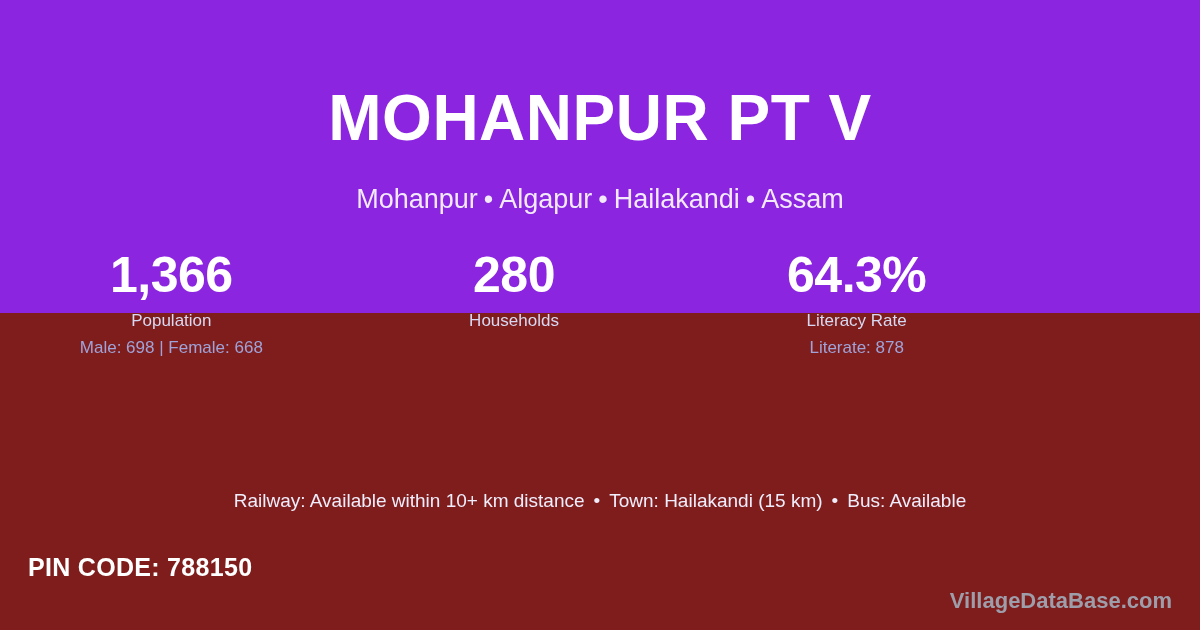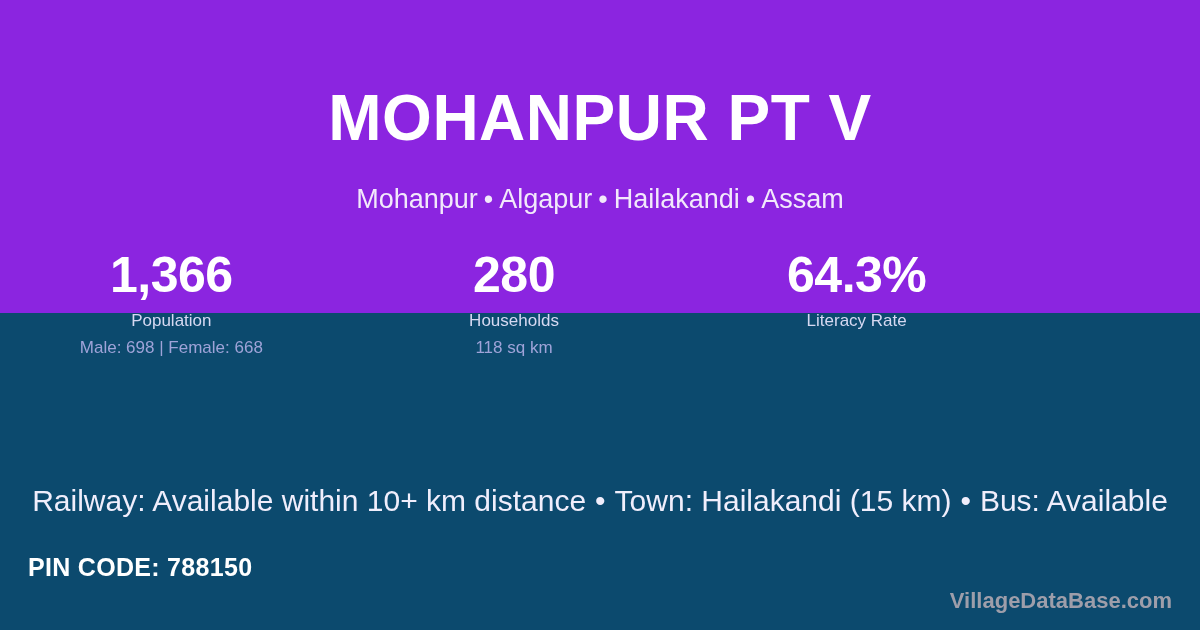--- a/index.html
+++ b/index.html
@@ -12,21 +12,21 @@
     height: 630px;
     overflow: hidden;
     font-family: "Liberation Sans", sans-serif;
     background: #1a07b8;
   }
 
   .card {
     position: relative;
     width: 1200px;
     height: 630px;
-    background: #0c4a6e;
+    background: #7f1d1d;
     overflow: hidden;
   }
 
   
   .hero-band {
     position: absolute;
     left: 0;
     top: 0;
     width: 1200px;
     height: 313px;
@@ -105,21 +105,21 @@
   }
 
   
   .amenities {
     position: absolute;
     left: 0;
     top: 486px;
     width: 1200px;
     text-align: center;
     color: #f0eefc;
-    font-size: 30px;
+    font-size: 19px;
     font-weight: 400;
     line-height: 30px;
     white-space: nowrap;
   }
   .amenities .sep {
     padding: 0 9px;
     color: #f0eefc;
   }
 
   
@@ -162,26 +162,26 @@
 
     <div class="stat">
       <div class="stat-value">1,366</div>
       <div class="stat-label">Population</div>
       <div class="stat-sub">Male: 698 | Female: 668</div>
     </div>
 
     <div class="stat">
       <div class="stat-value">280</div>
       <div class="stat-label">Households</div>
-      <div class="stat-sub">118 sq km</div>
     </div>
 
     <div class="stat">
       <div class="stat-value">64.3%</div>
       <div class="stat-label">Literacy Rate</div>
+      <div class="stat-sub">Literate: 878</div>
     </div>
 
   </div>
 
   <div class="amenities">
     <span>Railway: Available within 10+ km distance</span><span class="sep">•</span><span>Town: Hailakandi (15 km)</span><span class="sep">•</span><span>Bus: Available</span>
   </div>
 
   <div class="footer-pin">PIN CODE: 788150</div>
 

